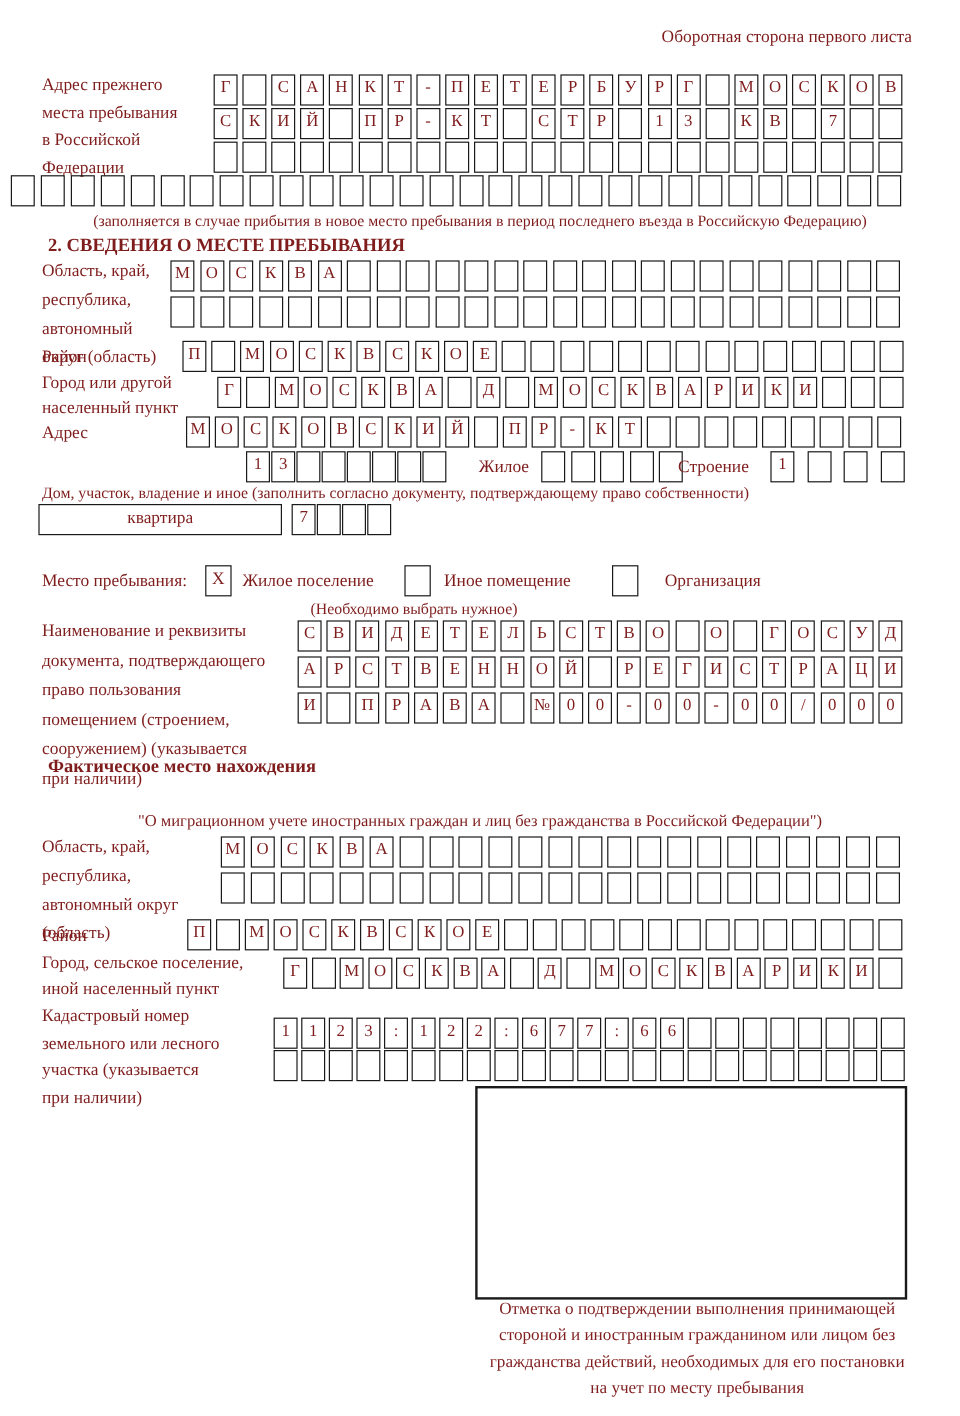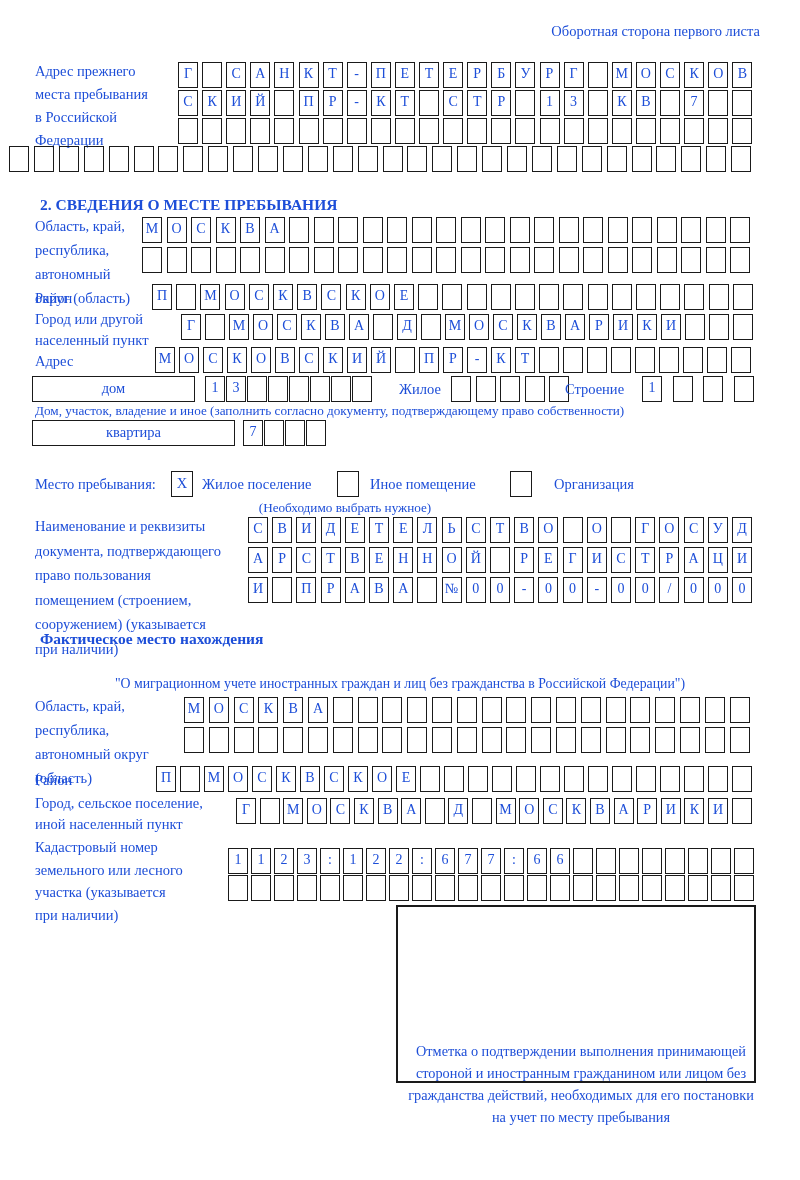--- a/index.html
+++ b/index.html
@@ -1,18 +1,18 @@
 <!DOCTYPE html>
 <html><head>
 <meta charset="utf-8">
 <style>
   html,body{margin:0;padding:0;background:#fff;}
   .page{
     position:relative;width:800px;height:1180px;background:#ffffff;
-    font-family:"Liberation Serif","DejaVu Serif",serif;color:#1d4ed8;overflow:hidden;text-decoration:underline;
+    font-family:"Liberation Serif","DejaVu Serif",serif;color:#7f1d1d;overflow:hidden;text-decoration:underline;
   }
   .lbl{position:absolute;font-size:14.5px;line-height:23px;white-space:pre-line;}
   .note{position:absolute;font-size:13.2px;line-height:17px;}
   .center{left:0;width:800px;text-align:center;}
   .title{position:absolute;left:12px;width:800px;text-align:left;font-weight:bold;font-size:15.5px;padding-left:28px;}
   .boxrow{position:absolute;height:26px;}
   .cell{
     position:absolute;top:0;width:20px;height:26px;border:1.5px solid #1a1a1a;
     box-sizing:border-box;text-align:center;font-size:14px;line-height:22px;overflow:hidden;
   }
@@ -142,20 +142,21 @@
       <span class="cell" style="left: 522.9px;"></span>
       <span class="cell" style="left: 547.8px;"></span>
       <span class="cell" style="left: 572.7px;"></span>
       <span class="cell" style="left: 597.6px;"></span>
       <span class="cell" style="left: 622.5px;"></span>
       <span class="cell" style="left: 647.4px;"></span>
       <span class="cell" style="left: 672.3px;"></span>
       <span class="cell" style="left: 697.2px;"></span>
       <span class="cell" style="left: 722.1px;"></span>
     </div>
+  <div class="note center" style="top:175px;">(заполняется в случае прибытия в новое место пребывания в период последнего въезда в Российскую Федерацию)</div>
 
   <div class="title" style="top:196px;">2. СВЕДЕНИЯ О МЕСТЕ ПРЕБЫВАНИЯ</div>
 
   <div class="lbl" style="left:35px;top:214px;line-height:24px;">Область, край,
 республика,
 автономный
 округ (область)</div>
   <div class="boxrow" style="left:142px;top:217px;">
       <span class="cell" style="left: 0px;">М</span>
       <span class="cell" style="left: 24.5px;">О</span>
@@ -291,21 +292,20 @@
       <span class="cell" style="left: 408px;"></span>
       <span class="cell" style="left: 432px;"></span>
       <span class="cell" style="left: 456px;"></span>
       <span class="cell" style="left: 480px;"></span>
       <span class="cell" style="left: 504px;"></span>
       <span class="cell" style="left: 528px;"></span>
       <span class="cell" style="left: 552px;"></span>
       <span class="cell" style="left: 576px;"></span>
     </div>
 
-  <div class="rect" style="left:32px;top:376px;width:163px;">дом</div>
   <div class="boxrow" style="left:205px;top:376px;">
       <span class="cell" style="left: 0px;">1</span>
       <span class="cell" style="left: 21px;">3</span>
       <span class="cell" style="left: 42px;"></span>
       <span class="cell" style="left: 63px;"></span>
       <span class="cell" style="left: 84px;"></span>
       <span class="cell" style="left: 105px;"></span>
       <span class="cell" style="left: 126px;"></span>
       <span class="cell" style="left: 147px;"></span>
     </div>
@@ -582,18 +582,18 @@
       <span class="cell" style="left: 368px;"></span>
       <span class="cell" style="left: 391px;"></span>
       <span class="cell" style="left: 414px;"></span>
       <span class="cell" style="left: 437px;"></span>
       <span class="cell" style="left: 460px;"></span>
       <span class="cell" style="left: 483px;"></span>
       <span class="cell" style="left: 506px;"></span>
     </div>
 
   <div class="stamp" style="left:396px;top:905px;width:360px;height:178px;"></div>
-  <div class="caption" style="left:395px;top:1040px;width:372px;white-space:pre-line;">Отметка о подтверждении выполнения принимающей
+  <div class="caption" style="left:395px;top:1080px;width:372px;white-space:pre-line;">Отметка о подтверждении выполнения принимающей
 стороной и иностранным гражданином или лицом без
 гражданства действий, необходимых для его постановки
 на учет по месту пребывания</div>
 
 </div>
 
 </body></html>

